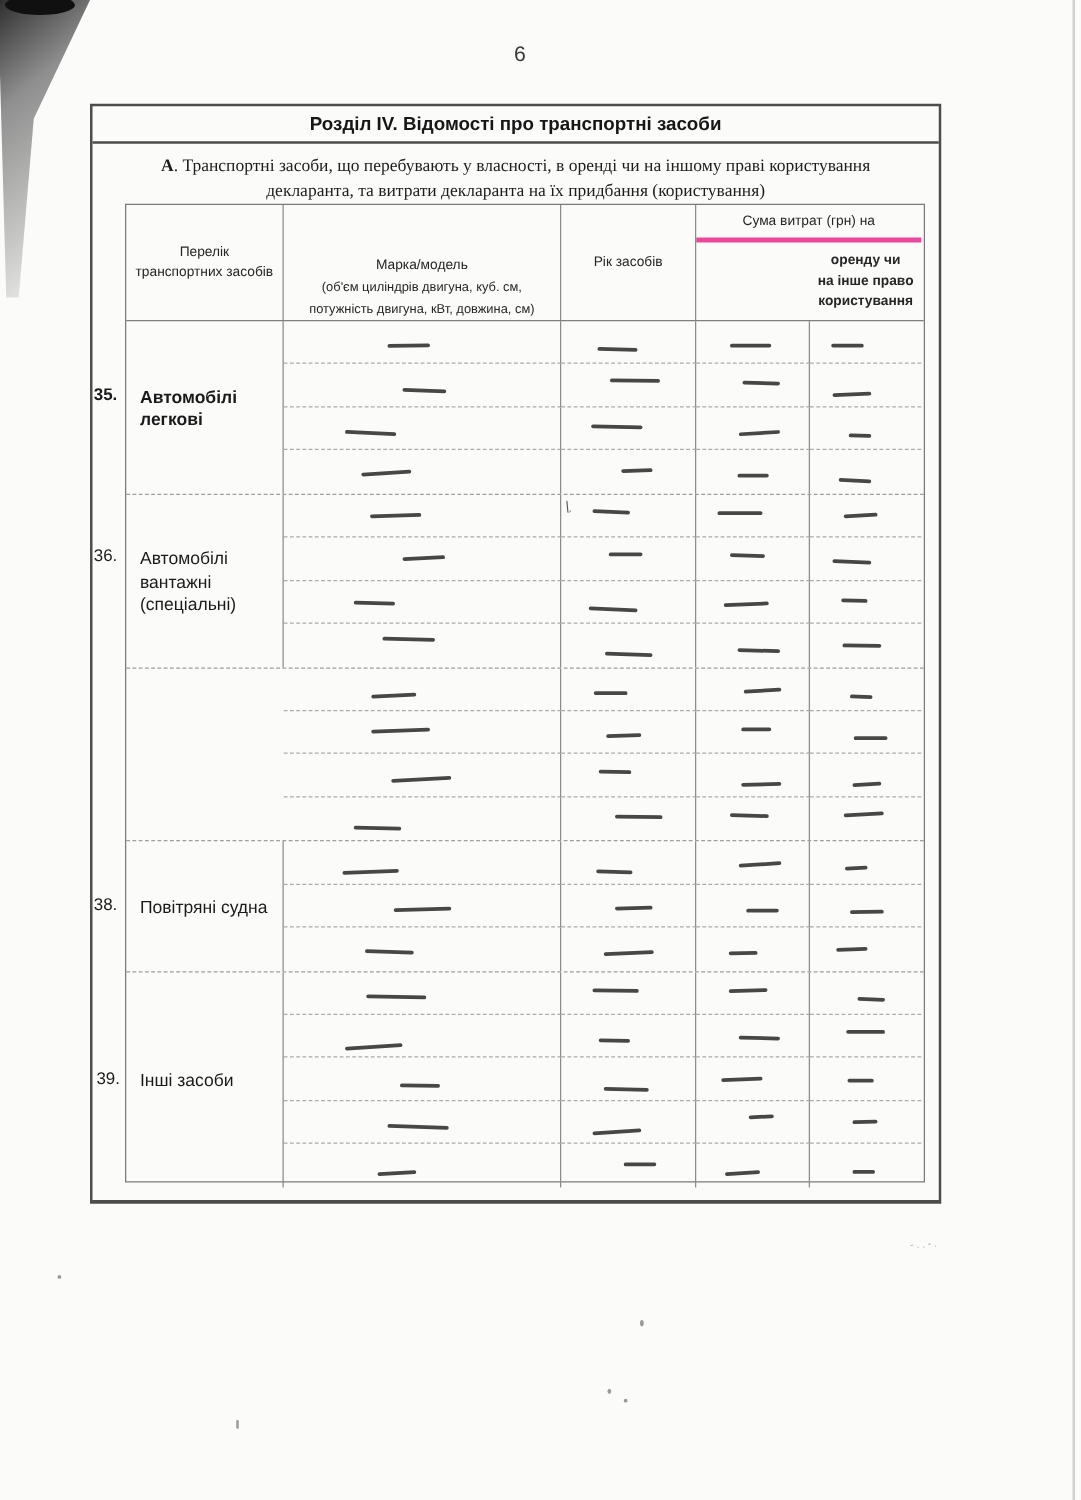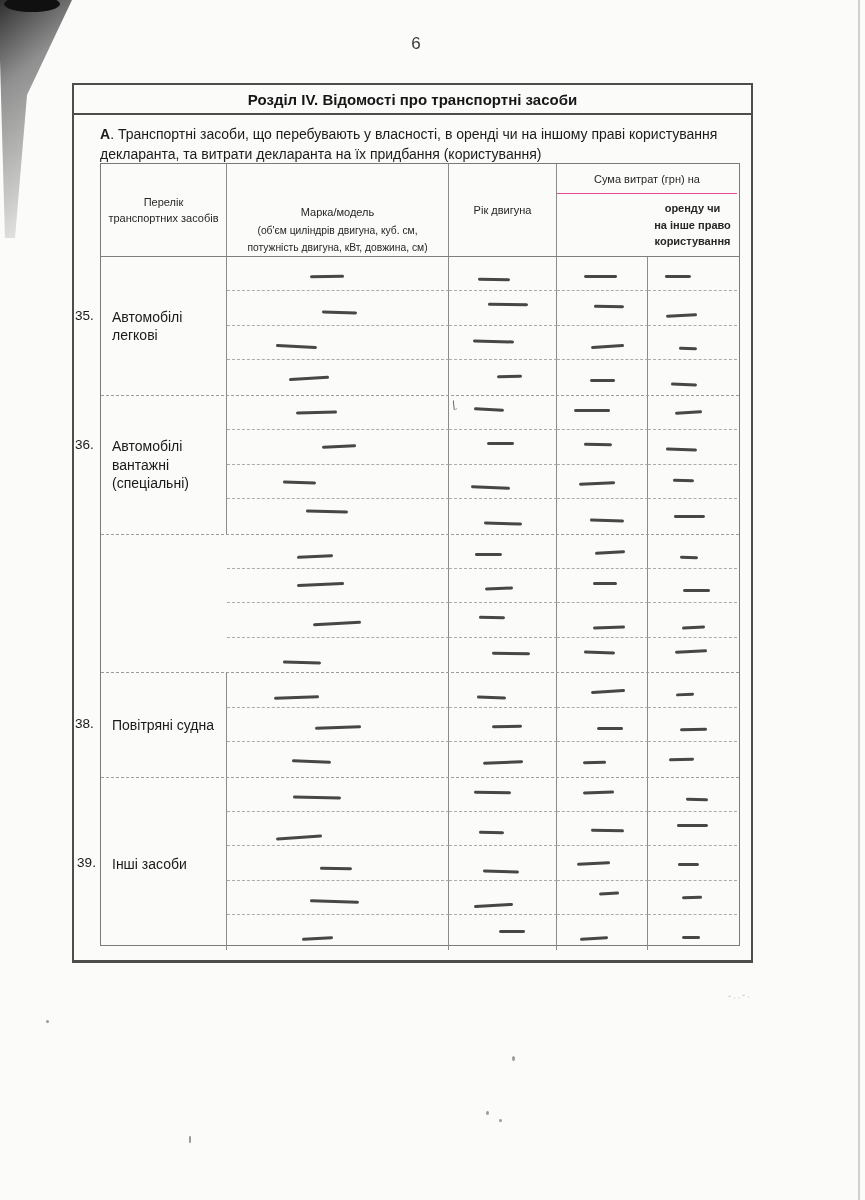--- a/index.html
+++ b/index.html
@@ -24,21 +24,21 @@
   .section-box{
     position:absolute;left:72px;top:83px;width:681px;height:880px;
     border:2px solid #4d4d4d;border-bottom-width:3px;box-sizing:border-box;
   }
   .section-title{
     height:28px;border-bottom:2px solid #4d4d4d;
     display:flex;align-items:center;justify-content:center;
     font-size:15px;font-weight:bold;color:#161616;
   }
   .section-subtitle{
-    padding:9px 26px 0 26px;font-size:14px;line-height:1.45;color:#1c1c1c;
+    padding:9px 26px 0 26px;text-align:center;font-size:14px;line-height:1.45;color:#1c1c1c;font-family:Liberation Serif, serif;
   }
   .section-subtitle .b{font-weight:bold;}
 
   .vtable{
     position:absolute;left:100px;top:163px;width:640px;height:783px;
     border:1px solid #7a7a7a;box-sizing:border-box;background:transparent;
   }
   .thead{
     display:grid;
     grid-template-columns:126px 222px 108px 91px 89px;
@@ -46,21 +46,21 @@
     height:93px;border-bottom:1px solid #7f7f7f;box-sizing:border-box;
     font-size:11px;color:#262626;text-align:center;
   }
   .hc{display:flex;align-items:center;justify-content:center;box-sizing:border-box;padding:2px 4px;}
   .pre{white-space:pre-line;line-height:1.5;}
   .h-list{grid-column:1;grid-row:1/3;border-right:1px solid #8c8c8c;}
   .h-model{grid-column:2;grid-row:1/3;border-right:1px solid #8c8c8c;flex-direction:column;}
   .h-model .t{margin-bottom:5px;margin-top:42px;}
   .h-model .n{font-size:10.3px;line-height:1.6;}
   .h-year{grid-column:3;grid-row:1/3;border-right:1px solid #8c8c8c;}
-  .h-costs{grid-column:4/6;grid-row:1;border-bottom:1px solid #ec4899;}
+  .h-costs{grid-column:4/6;grid-row:1;border-bottom:4px solid #ec4899;}
   .h-purchase{grid-column:4;grid-row:2;border-right:1px solid #8c8c8c;}
   .h-rent{grid-column:5;grid-row:2;font-size:11px;font-weight:bold;}
 
   .tbody{position:relative;}
   .block{
     display:grid;
     grid-template-columns:126px 222px 108px 91px 89px;
     border-bottom:1px dashed #9d9d9d;
     box-sizing:border-box;position:relative;
   }
@@ -107,28 +107,28 @@
   </div>
 
   <div class="vtable">
     <div class="thead">
       <div class="hc h-list pre">Перелік
 транспортних засобів</div>
       <div class="hc h-model">
         <div class="t">Марка/модель</div>
         <div class="n">(об'єм циліндрів двигуна, куб. см, потужність двигуна, кВт, довжина, см)</div>
       </div>
-      <div class="hc h-year">Рік двигуна</div>
+      <div class="hc h-year">Рік засобів</div>
       <div class="hc h-costs">Сума витрат (грн) на</div>
       <div class="hc h-rent pre">оренду чи
 на інше право
 користування</div>
     </div>
     <div class="tbody">
-        <div class="block" style="grid-template-rows: repeat(4, 34.45px);">
+        <div class="block" style="grid-template-rows: repeat(4, 34.45px); font-weight: bold;">
           <div class="cat-cell" style="grid-row: 1 / span 4;">
             <span class="cat-num" style="top: calc(50% - 19px);">35.</span>
             <span>Автомобілі легкові</span>
           </div>
           <div class="dcell" style="grid-area: 1 / 2;">
             <div class="dash" style="width: 34.2925px; left: 83.3795px; top: 18.0621px; transform: rotate(-0.816755deg);"></div>
           </div>
           <div class="dcell" style="grid-area: 1 / 3;">
             <div class="dash" style="width: 32.1855px; left: 29.2595px; top: 21.4298px; transform: rotate(1.2699deg);"></div>
           </div>

